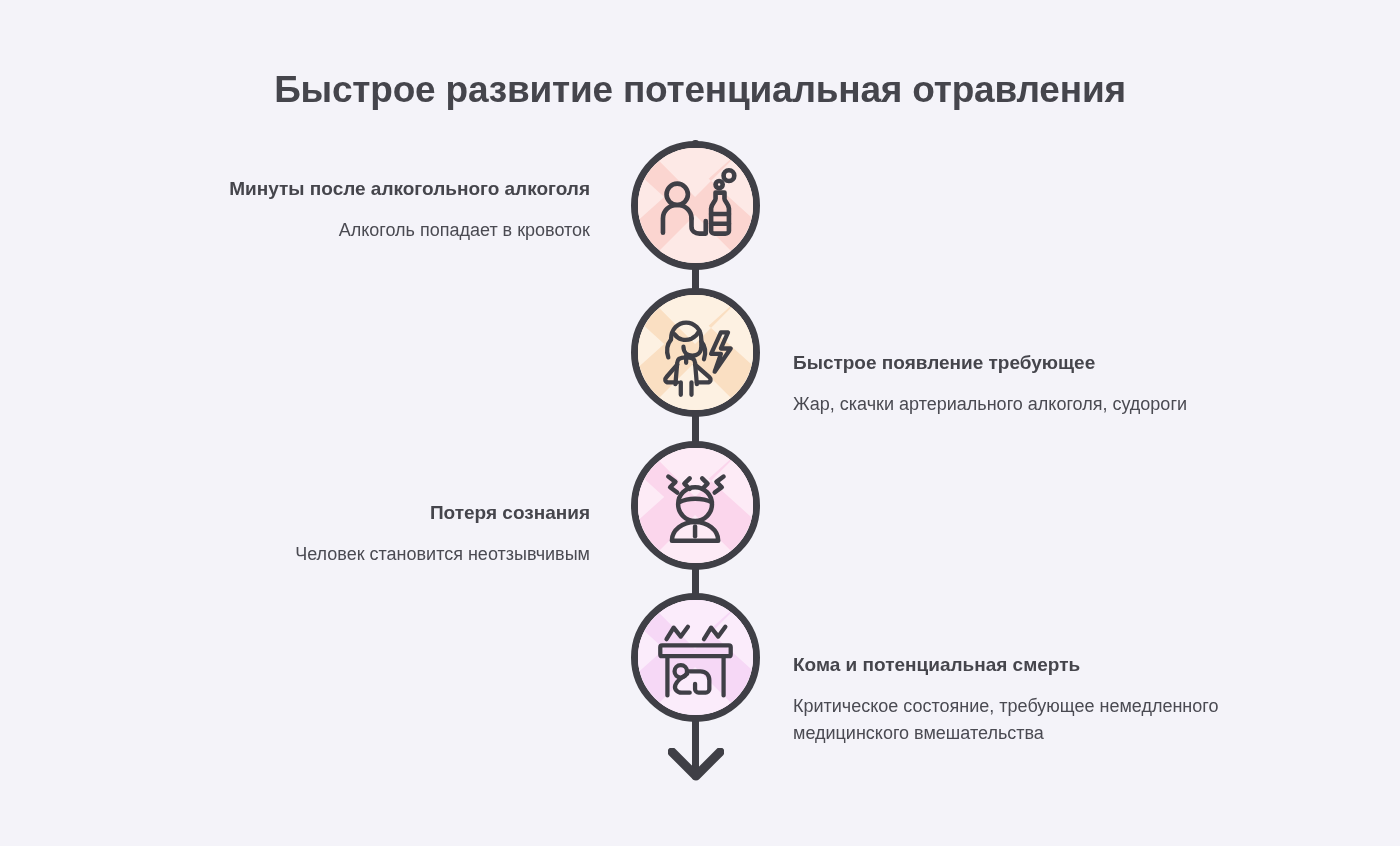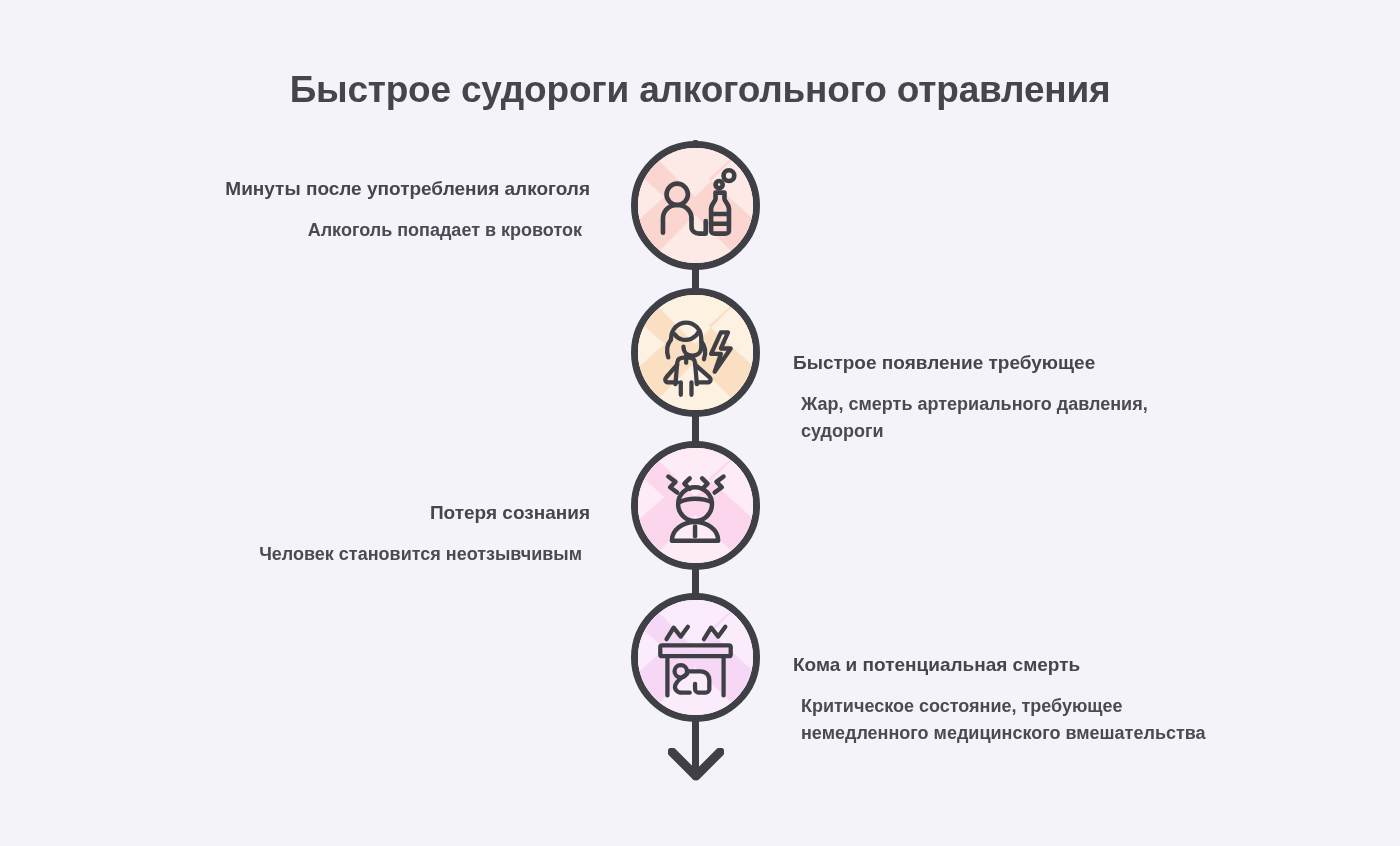--- a/index.html
+++ b/index.html
@@ -93,37 +93,37 @@
 
   .block .heading {
     font-size: 19px;
     font-weight: bold;
     line-height: 1.42;
     color: #45454c;
     margin: 0 0 14px 0;
   }
   .block .desc {
     font-size: 18px;
-    font-weight: bold;
+    font-weight: normal;
     line-height: 1.52;
     color: #4a4a52;
-    margin: 8px;
+    margin: 0;
   }
 
   #block-1 { top: 176px; }
   #block-2 { top: 350px; }
   #block-3 { top: 500px; }
   #block-4 { top: 652px; }
 </style>
 </head>
 <body>
 
 <div class="page">
 
-  <h1 class="title">Быстрое судороги алкогольного отравления</h1>
+  <h1 class="title">Быстрое развитие потенциальная отравления</h1>
 
   <div class="spine"></div>
 
   <svg class="arrow-head" viewBox="0 0 56 34">
     <path d="M4 4 L28 28 L52 4" fill="none" stroke="#3f3f46" stroke-width="9" stroke-linecap="round" stroke-linejoin="round"></path>
   </svg>
 
   <div class="node" id="node-1">
     <svg class="bg" viewBox="0 0 129 129" preserveAspectRatio="none">
       <rect width="129" height="129" fill="#fbd5d0"></rect>
@@ -199,27 +199,27 @@
         <path d="M33 63 L33 107 M96 63 L96 107"></path>
         <circle cx="48" cy="80" r="7"></circle>
         <path d="M55 80 L70 80 C76 80 80 84 80 90 L80 100 C80 102 78 104 76 104
                  L68 104 C66 104 64 102 64 100 L64 94"></path>
         <path d="M55 83 C50 86 44 90 42 95 C40 100 44 104 49 104 L58 104"></path>
       </g>
     </svg>
   </div>
 
   <div class="block left" id="block-1">
-    <p class="heading">Минуты после употребления алкоголя</p>
+    <p class="heading">Минуты после алкогольного алкоголя</p>
     <p class="desc">Алкоголь попадает в кровоток</p>
   </div>
 
   <div class="block right" id="block-2">
     <p class="heading">Быстрое появление требующее</p>
-    <p class="desc">Жар, смерть артериального давления, судороги</p>
+    <p class="desc">Жар, скачки артериального алкоголя, судороги</p>
   </div>
 
   <div class="block right" id="block-4">
     <p class="heading">Кома и потенциальная смерть</p>
     <p class="desc">Критическое состояние, требующее немедленного медицинского вмешательства</p>
   </div>
 
   <div class="block left" id="block-3">
     <p class="heading">Потеря сознания</p>
     <p class="desc">Человек становится неотзывчивым</p>

